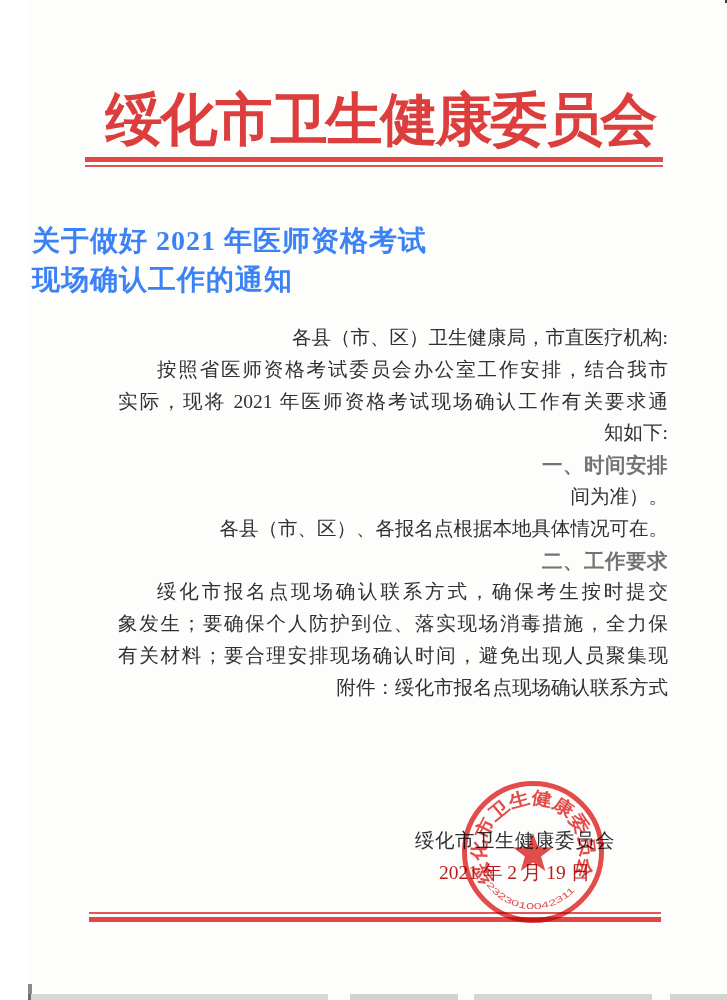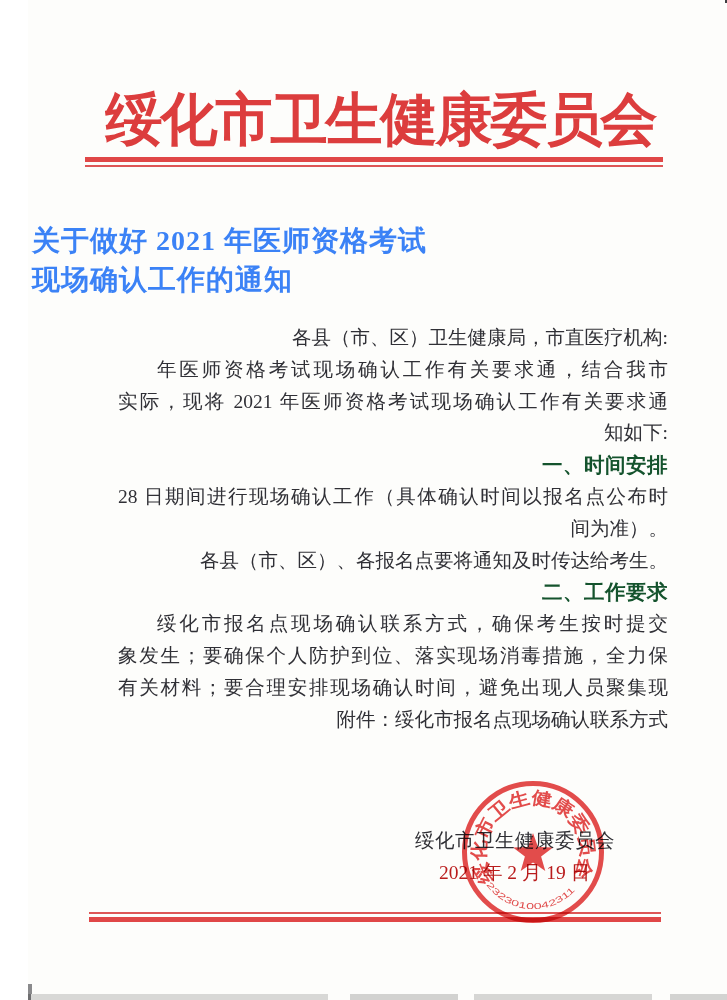--- a/index.html
+++ b/index.html
@@ -59,21 +59,21 @@
   .line.indent { text-indent: 39px; }
   .line.fill {
     text-align: justify;
     text-align-last: justify;
     -moz-text-align-last: justify;
   }
   .line.heading {
     font-family: "Liberation Sans", sans-serif;
     font-weight: 700;
     font-size: 20.5px;
-    color: #14532d;
+    color: #737373;
     letter-spacing: 0.5px;
   }
 
   
   .sig-org {
     position: absolute;
     left: 387px; top: 827px;
     font-size: 19.5px;
     letter-spacing: 0.5px;
     color: #2e2e33;
@@ -133,27 +133,26 @@
   <div class="rule header-rule-thick"></div>
   <div class="rule header-rule-thin"></div>
 
   <div class="doc-title">
     <div>关于做好 2021 年医师资格考试</div>
     <div>现场确认工作的通知</div>
   </div>
 
   <div class="body-block">
     <div class="line">各县（市、区）卫生健康局，市直医疗机构:</div>
-    <div class="line indent fill">年医师资格考试现场确认工作有关要求通，结合我市</div>
+    <div class="line indent fill">按照省医师资格考试委员会办公室工作安排，结合我市</div>
     <div class="line fill">实际，现将 2021 年医师资格考试现场确认工作有关要求通</div>
     <div class="line">知如下:</div>
     <div class="line heading indent">一、时间安排</div>
-    <div class="line fill">28 日期间进行现场确认工作（具体确认时间以报名点公布时</div>
     <div class="line">间为准）。</div>
-    <div class="line indent">各县（市、区）、各报名点要将通知及时传达给考生。</div>
+    <div class="line indent">各县（市、区）、各报名点根据本地具体情况可在。</div>
     <div class="line heading indent">二、工作要求</div>
     <div class="line indent fill">绥化市报名点现场确认联系方式，确保考生按时提交</div>
     <div class="line fill">象发生；要确保个人防护到位、落实现场消毒措施，全力保</div>
     <div class="line fill">有关材料；要合理安排现场确认时间，避免出现人员聚集现</div>
     <div class="line indent">附件：绥化市报名点现场确认联系方式</div>
   </div>
 
   <div class="sig-org">绥化市卫生健康委员会</div>
   <div class="sig-date">2021 年 2 月 19 日</div>
 

